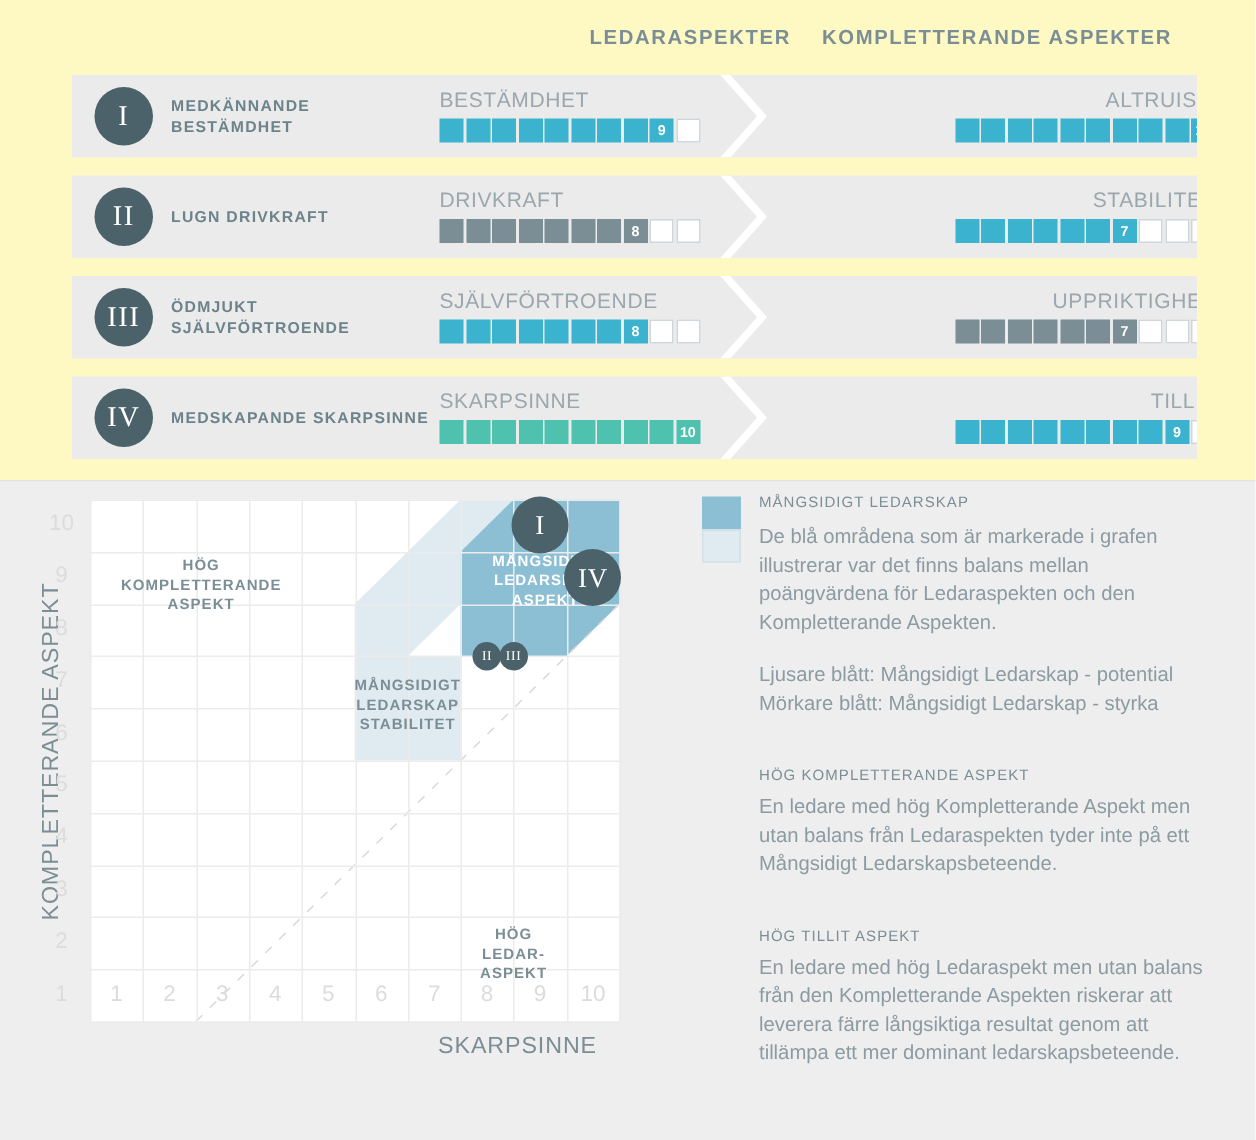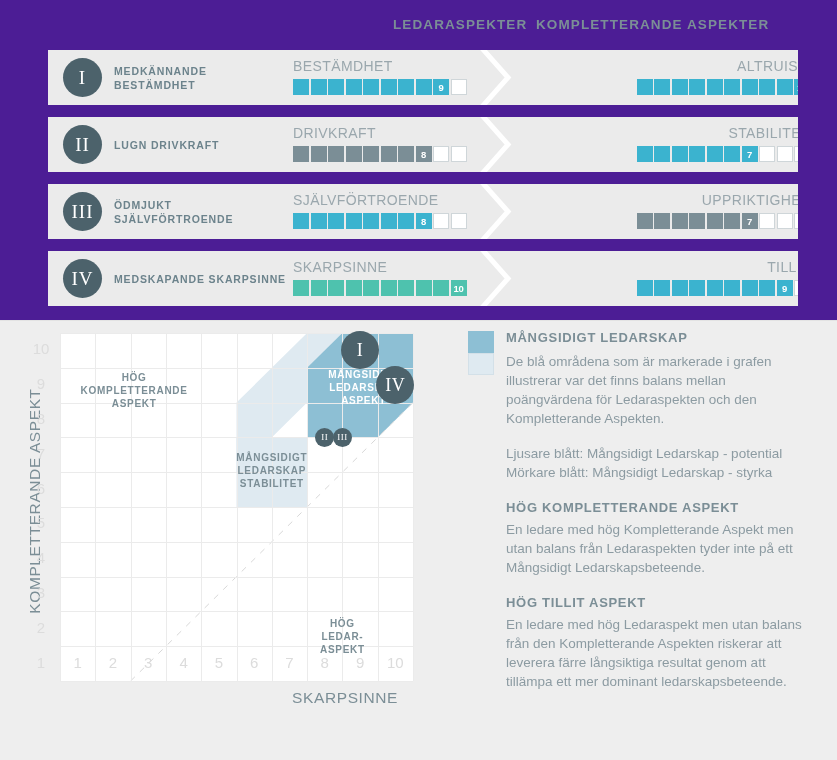--- a/index.html
+++ b/index.html
@@ -8,38 +8,38 @@
     background: #ffffff;
     font-family: "Liberation Sans", sans-serif;
     overflow: hidden;
   }
 
   
   .top-section {
     position: relative;
     width: 837px;
     height: 320px;
-    background: #4c1d95;
+    background: #fef9c3;
   }
 
   .col-headers {
     position: absolute;
     top: 17px; left: 0;
     width: 837px; height: 22px;
   }
   .col-header {
     position: absolute;
     font-size: 13.5px;
     font-weight: bold;
     letter-spacing: 1.1px;
     color: #7b8e96;
     white-space: nowrap;
   }
   .col-header.left  { left: 393px; top: 0; }
-  .col-header.right { left: 536px; top: 0; }
+  .col-header.right { left: 548px; top: 0; }
 
   .aspect-rows {
     position: absolute;
     top: 50px; left: 48px;
     width: 750px;
   }
 
   .aspect-row {
     position: relative;
     height: 55px;
@@ -237,32 +237,32 @@
   }
   .swatches { padding-top: 2px; }
   .swatch {
     width: 26px; height: 22px;
     display: block;
   }
   .swatch.dark  { background: #8dbfd4; }
   .swatch.light { background: #dfeaf1; border: 1px solid #d3e0e8; }
 
   .lg-title {
-    font-size: 13px;
-    font-weight: bold;
+    font-size: 10px;
+    font-weight: normal;
     letter-spacing: 0.7px;
     color: #7b8e96;
     margin-bottom: 7px;
   }
   .lg-body {
     font-size: 13.5px;
     color: #8c9ba2;
     line-height: 19px;
   }
-  .lg-block { margin-top: 18px; }
+  .lg-block { margin-top: 34px; }
   .lg-block .lg-title { margin-bottom: 5px; }
   .lg-gap { height: 16px; }
   .legend-text-col { padding-top: 1px; }
 </style>
 </head>
 <body>
 
 <div class="top-section">
 
   <div class="col-headers">

